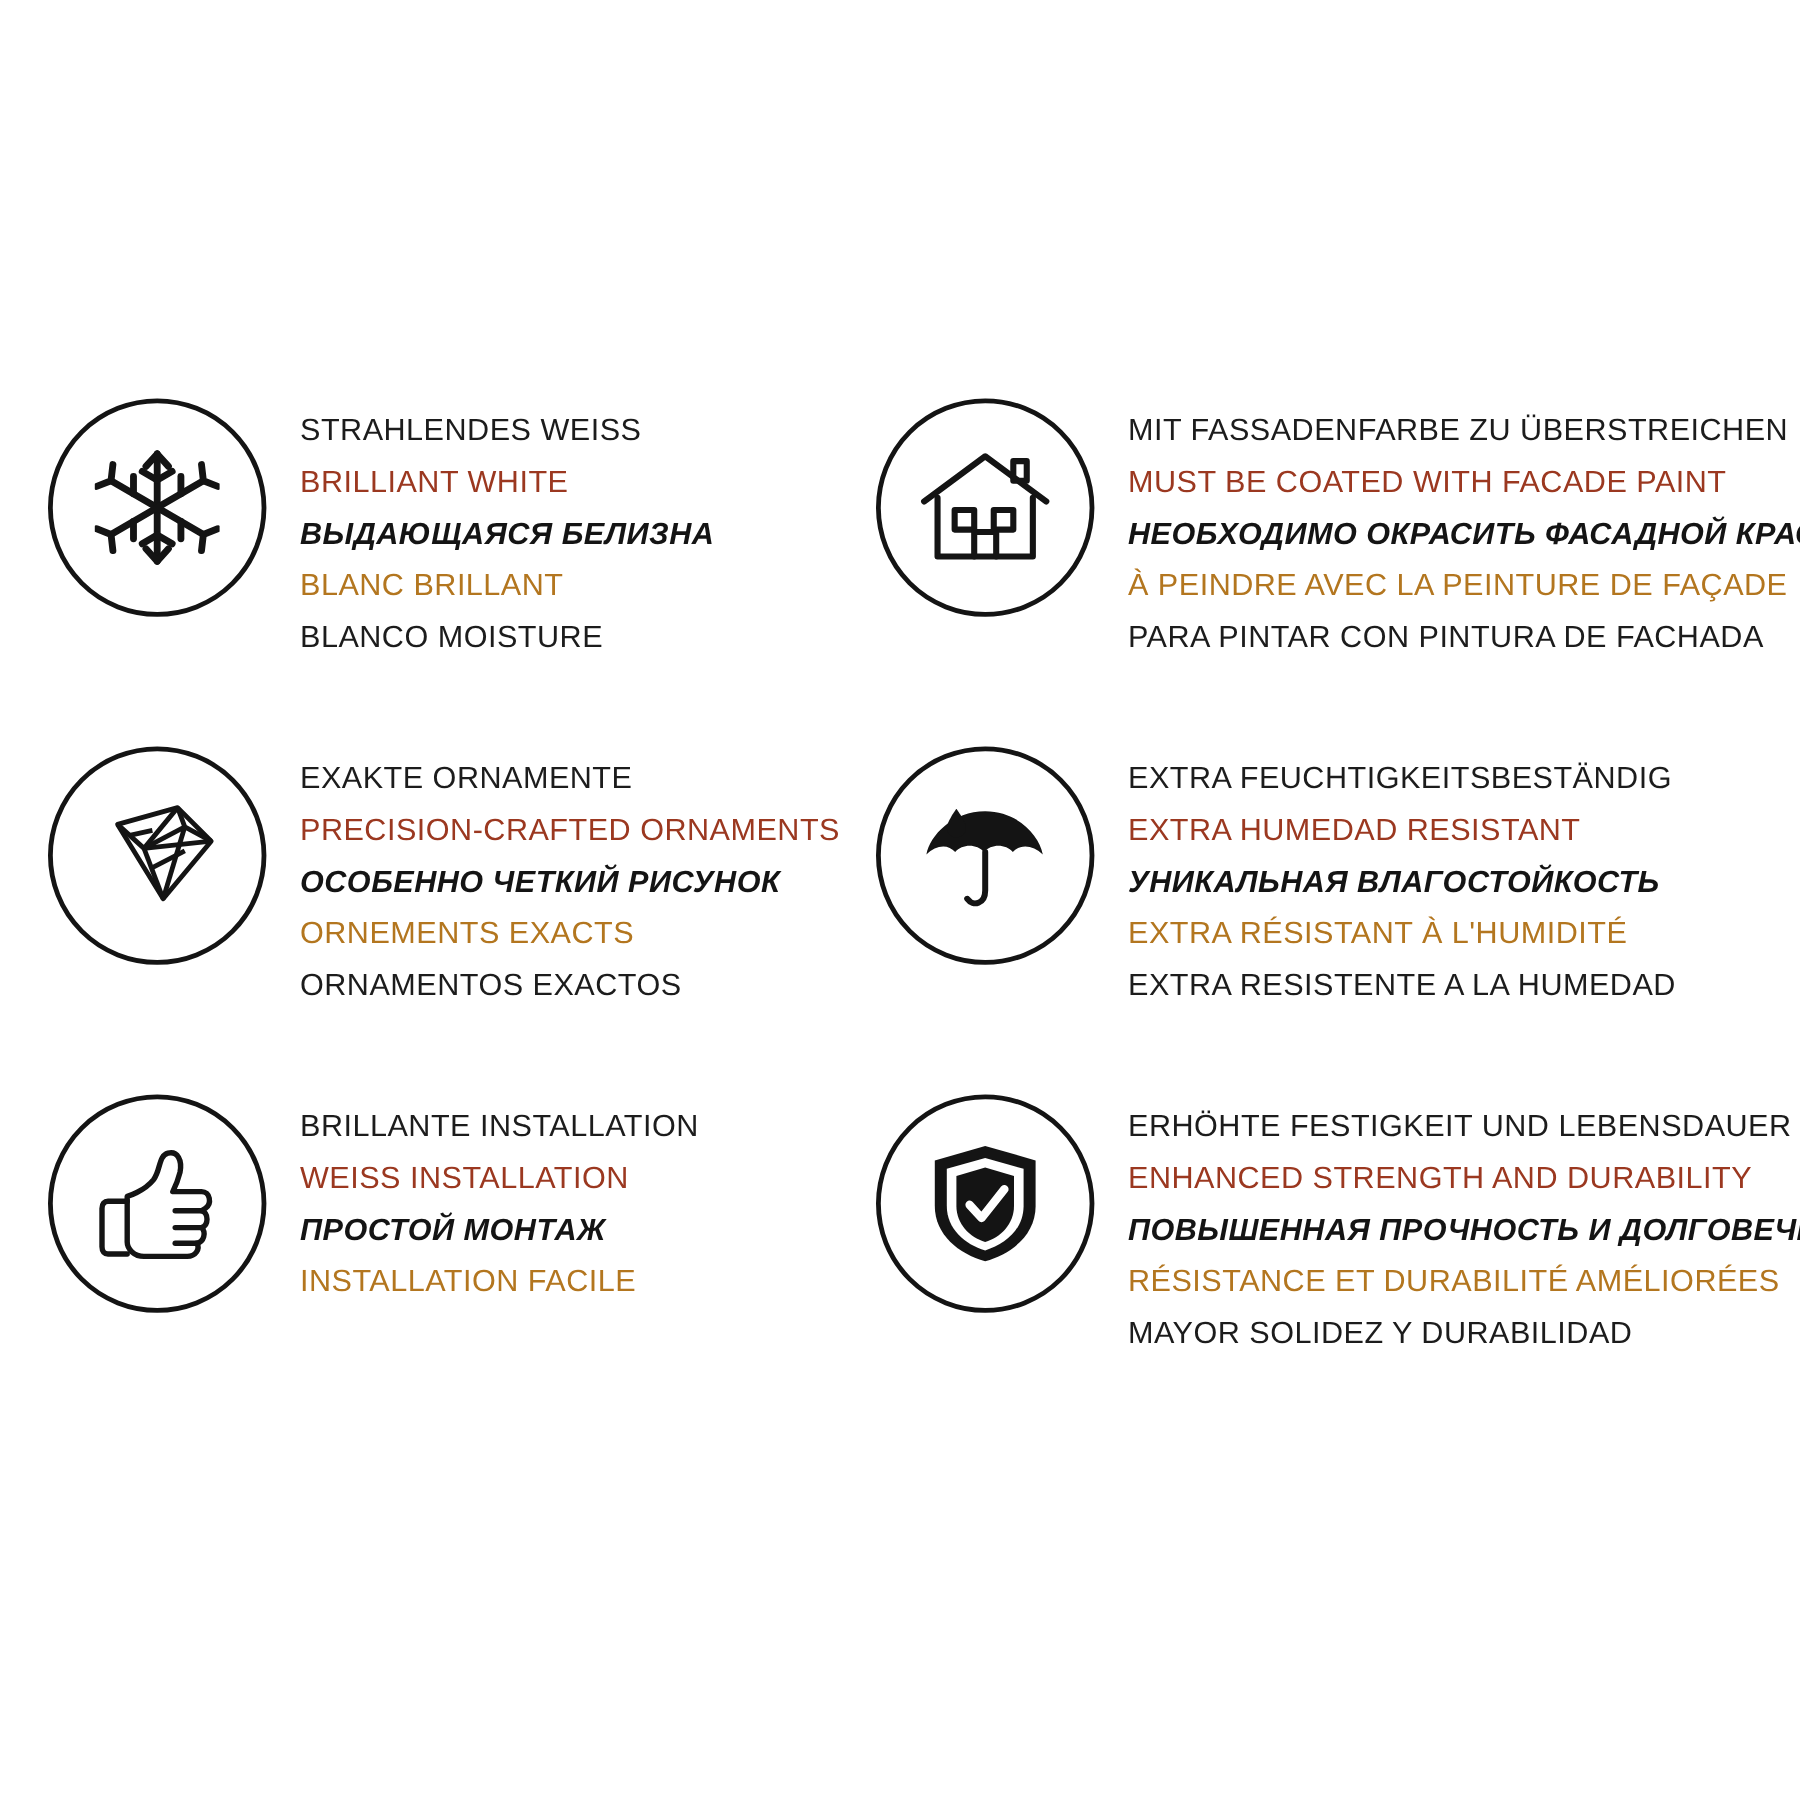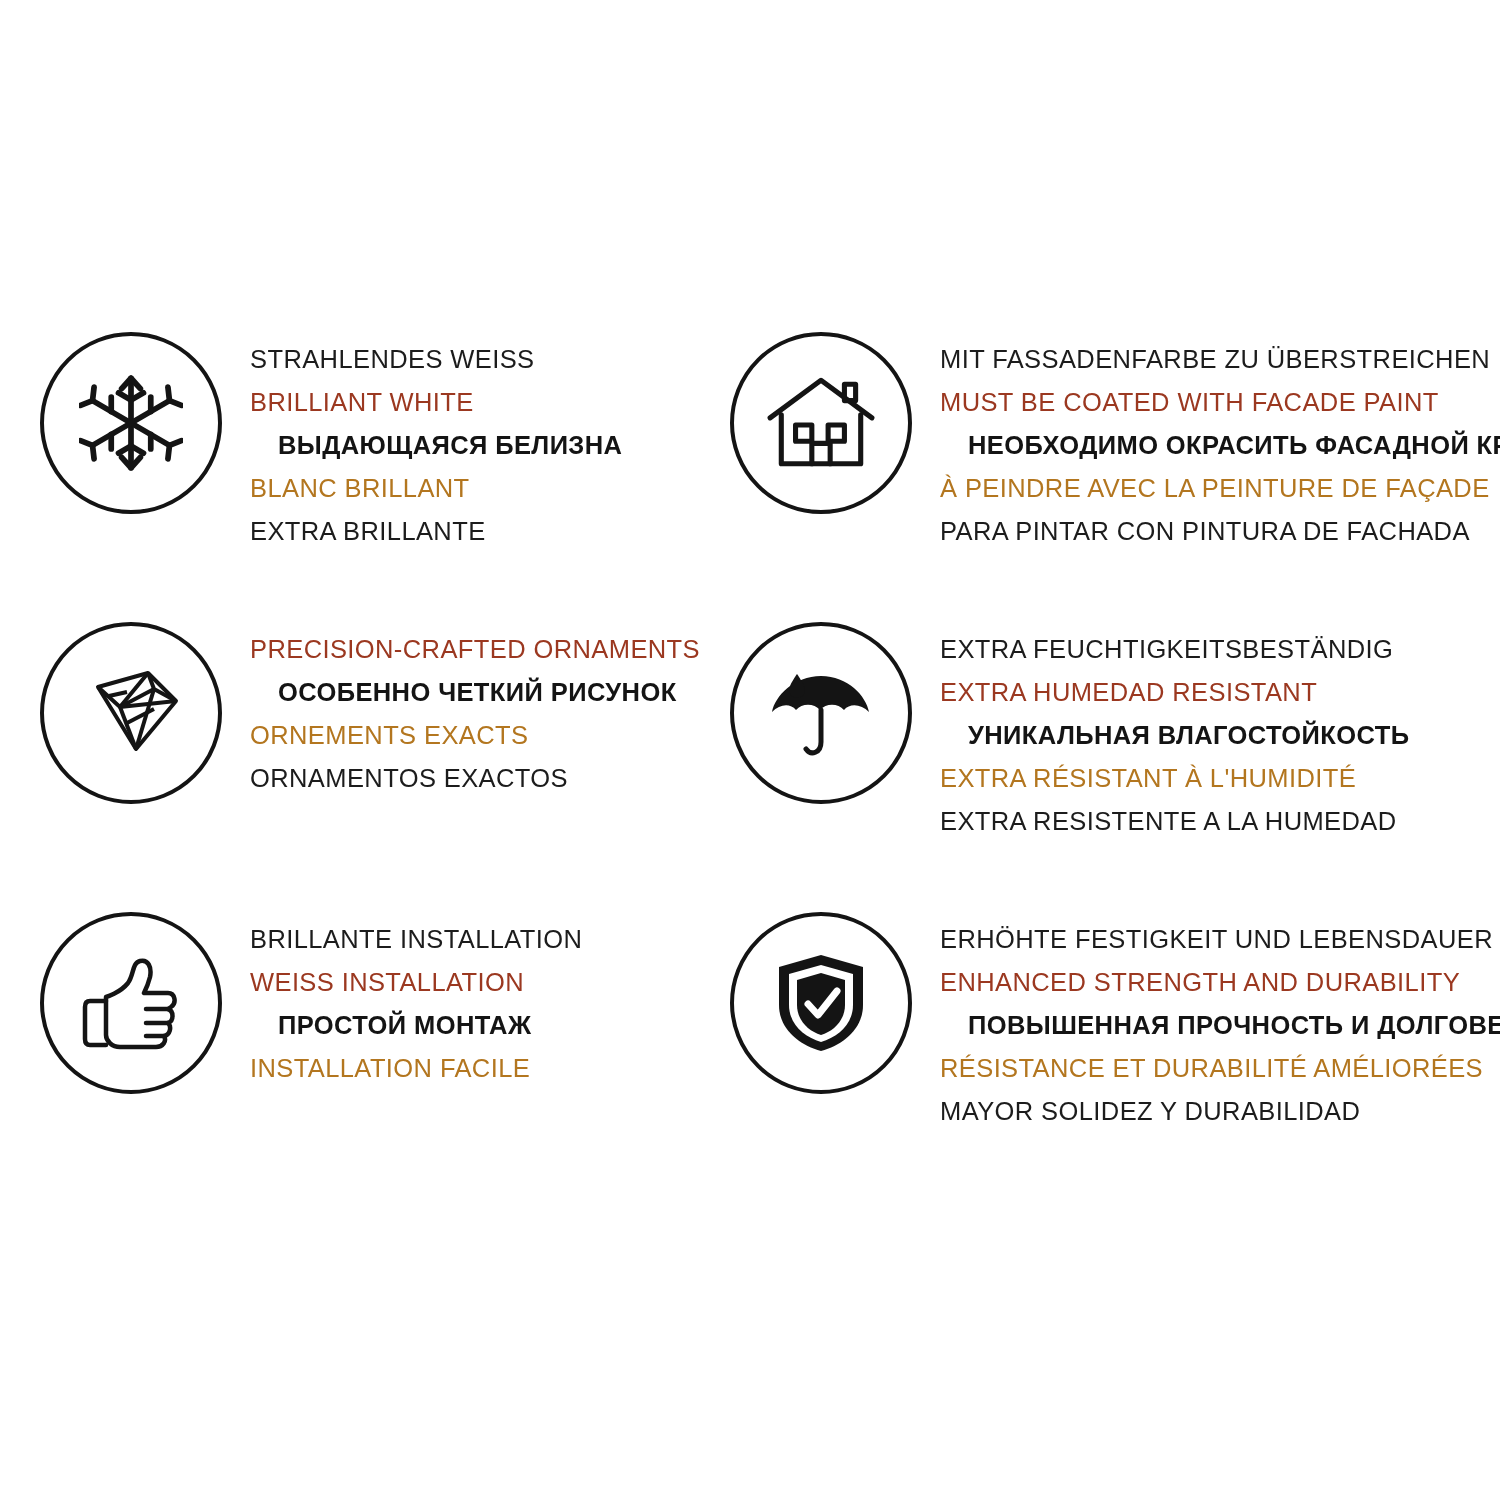--- a/index.html
+++ b/index.html
@@ -58,22 +58,22 @@
     white-space: nowrap;
   }
   .line.de {
     color: #1c1c1c;
   }
   .line.en {
     color: #9b3820;
   }
   .line.ru {
     color: #141414;
+    font-style: italic;
     font-weight: 600;
-    margin-left: 28px;
   }
   .line.fr {
     color: #b3761f;
   }
   .line.es {
     color: #1c1c1c;
   }
   
   .col2 .line {
     font-size: 25.5px;
@@ -109,21 +109,21 @@
               <line x1="69" y1="39" x2="69" y2="25"></line>
             </g>
           </svg>
         </span>
       </div>
       <div class="lines">
         <div class="line de">STRAHLENDES WEISS</div>
         <div class="line en">BRILLIANT WHITE</div>
         <div class="line ru">ВЫДАЮЩАЯСЯ БЕЛИЗНА</div>
         <div class="line fr">BLANC BRILLANT</div>
-        <div class="line es">EXTRA BRILLANTE</div>
+        <div class="line es">BLANCO MOISTURE</div>
       </div>
     </div>
 
     <div class="feature col2">
       <div class="badge">
         <span>
           <svg width="112" height="104" viewBox="0 0 110 100">
             <g stroke="#141414" stroke-width="5" fill="none" stroke-linejoin="round" stroke-linecap="round">
               <path d="M5 45 L55 8 L105 45"></path>
               <path d="M16 42 L16 90 L94 90 L94 42"></path>
@@ -156,20 +156,21 @@
               <path d="M72 10 L78 26 L100 38"></path>
               <path d="M44 44 L78 26"></path>
               <path d="M60 86 L78 26"></path>
               <path d="M33 33 L51 29"></path>
               <path d="M51 60 L78 46"></path>
             </g>
           </svg>
         </span>
       </div>
       <div class="lines">
+        <div class="line de">EXAKTE ORNAMENTE</div>
         <div class="line en">PRECISION-CRAFTED ORNAMENTS</div>
         <div class="line ru">ОСОБЕННО ЧЕТКИЙ РИСУНОК</div>
         <div class="line fr">ORNEMENTS EXACTS</div>
         <div class="line es">ORNAMENTOS EXACTOS</div>
       </div>
     </div>
 
     <div class="feature col2">
       <div class="badge">
         <span>

